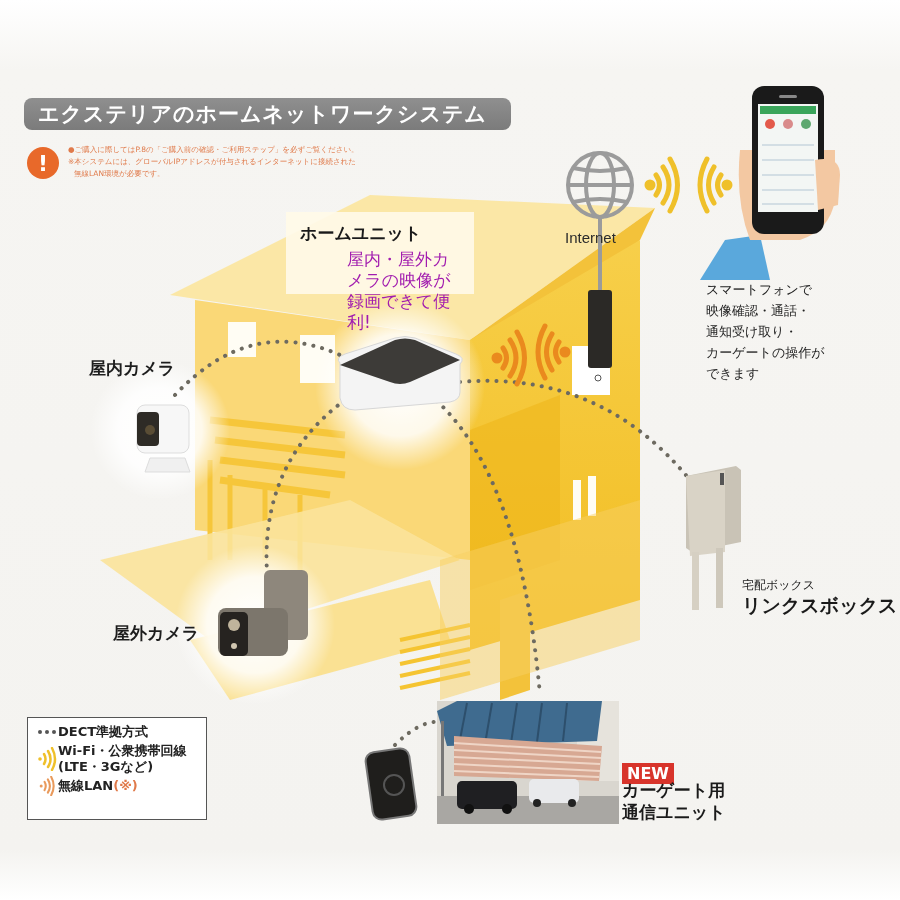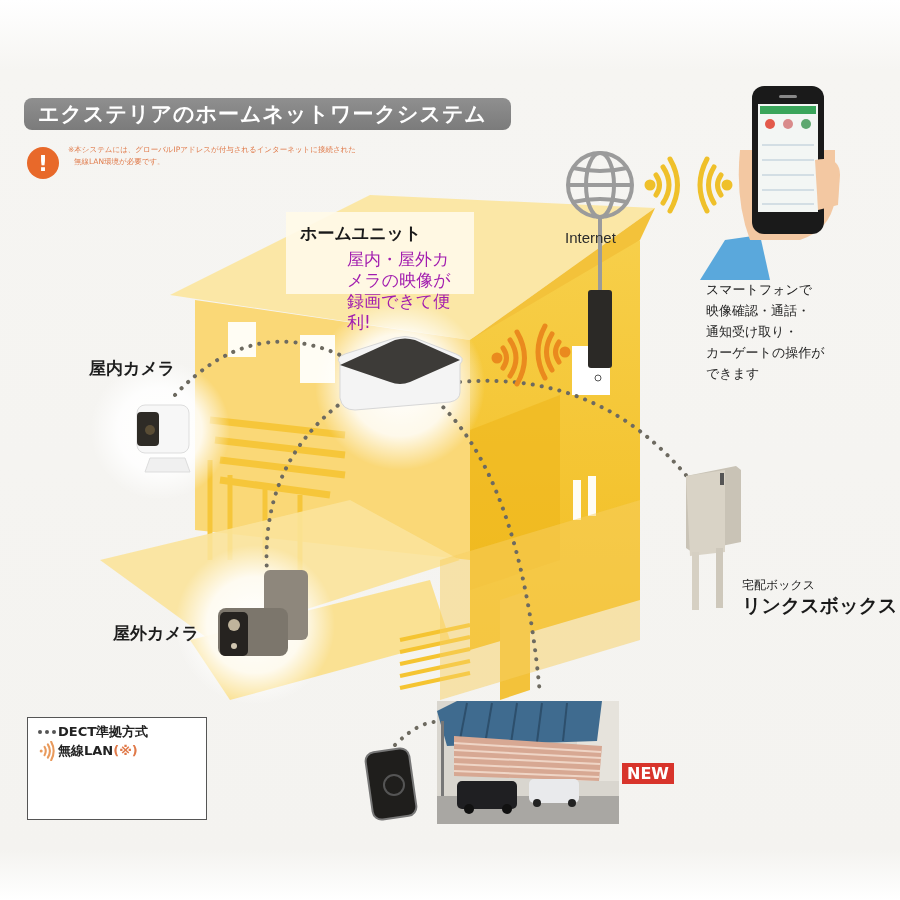--- a/index.html
+++ b/index.html
@@ -209,20 +209,21 @@
     <g>
       <rect x="369" y="750" width="44" height="68" rx="9" fill="#1f1e1c" stroke="#777" stroke-width="2" transform="rotate(-8 391 784)"></rect>
       <circle cx="394" cy="785" r="10" fill="none" stroke="#555" stroke-width="2"></circle>
     </g>
   </svg>
 
   <div class="title-bar">エクステリアのホームネットワークシステム</div>
 
   <div class="caution-icon">!</div>
   <div class="caution-notes">
+    <div>●ご購入に際してはP.8の「ご購入前の確認・ご利用ステップ」を必ずご覧ください。</div>
     <div>※本システムには、グローバルIPアドレスが付与されるインターネットに接続された</div>
     <div class="indent">無線LAN環境が必要です。</div>
   </div>
 
   <div class="hu-callout">
     <div class="hu-title">ホームユニット</div>
     <div class="hu-desc">屋内・屋外カメラの映像が</div>
     <div class="hu-desc">録画できて便利!</div>
   </div>
 
@@ -265,31 +266,49 @@
       <rect x="0" y="95" width="182" height="28" fill="#a9a7a3"></rect>
       <rect x="20" y="80" width="60" height="28" rx="5" fill="#1f1f22"></rect>
       <rect x="92" y="78" width="50" height="24" rx="5" fill="#e9eaec"></rect>
       <circle cx="32" cy="108" r="5" fill="#111"></circle>
         <circle cx="70" cy="108" r="5" fill="#111"></circle>
       <circle cx="100" cy="102" r="4" fill="#222"></circle>
         <circle cx="135" cy="102" r="4" fill="#222"></circle>
     </svg>
   </div>
   <div class="new-badge">NEW</div>
+  <div class="cg-label">
+    <div>カーゲート用</div>
+    <div>通信ユニット</div>
+  </div>
 
   <div class="legend">
     <div class="legend-row">
       <span class="ico">
         <svg width="20" height="6">
             <circle cx="3" cy="3" r="2" fill="#555"></circle>
             <circle cx="10" cy="3" r="2" fill="#555"></circle>
             <circle cx="17" cy="3" r="2" fill="#555"></circle>
           </svg>
       </span>
       <span>DECT準拠方式</span>
+    </div>
+    <div class="legend-row">
+      <span class="ico" style="height:32px;">
+        <svg width="20" height="24" viewBox="0 0 20 24" fill="none" stroke="#efc02a" stroke-width="2.5" stroke-linecap="round">
+          <circle cx="3" cy="12" r="1.8" fill="#efc02a" stroke="none"></circle>
+          <path d="M7,7 Q10,12 7,17"></path>
+            <path d="M11,4 Q16,12 11,20"></path>
+            <path d="M15,1 Q21,12 15,23"></path>
+        </svg>
+      </span>
+      <span>
+        <span>Wi-Fi・公衆携帯回線</span><br>
+        <span>(LTE・3Gなど)</span>
+      </span>
     </div>
     <div class="legend-row">
       <span class="ico">
         <svg width="20" height="20" viewBox="0 0 20 24" fill="none" stroke="#e99a5c" stroke-width="2.5" stroke-linecap="round">
           <circle cx="3" cy="12" r="1.8" fill="#e99a5c" stroke="none"></circle>
           <path d="M7,7 Q10,12 7,17"></path>
             <path d="M11,4 Q16,12 11,20"></path>
             <path d="M15,1 Q21,12 15,23"></path>
         </svg>
       </span>

